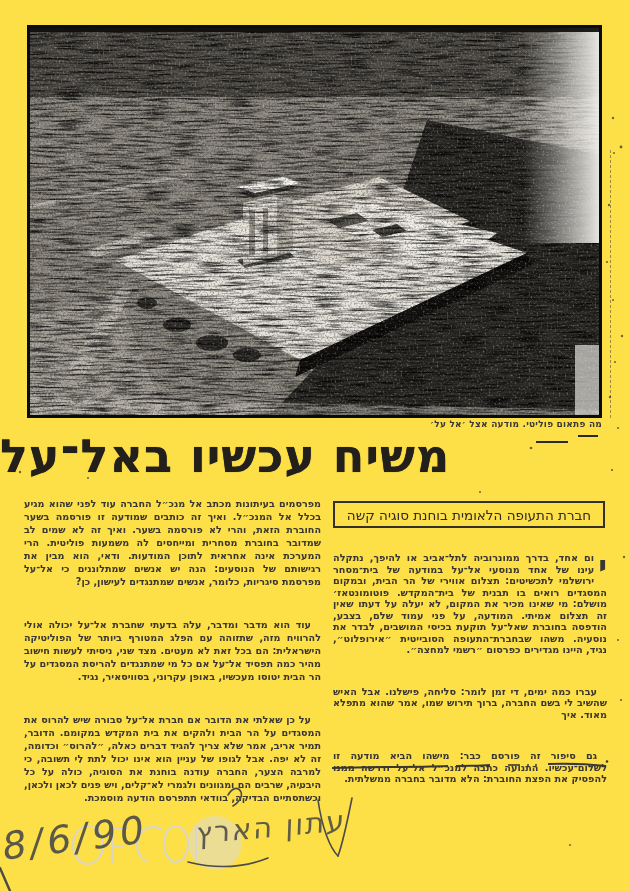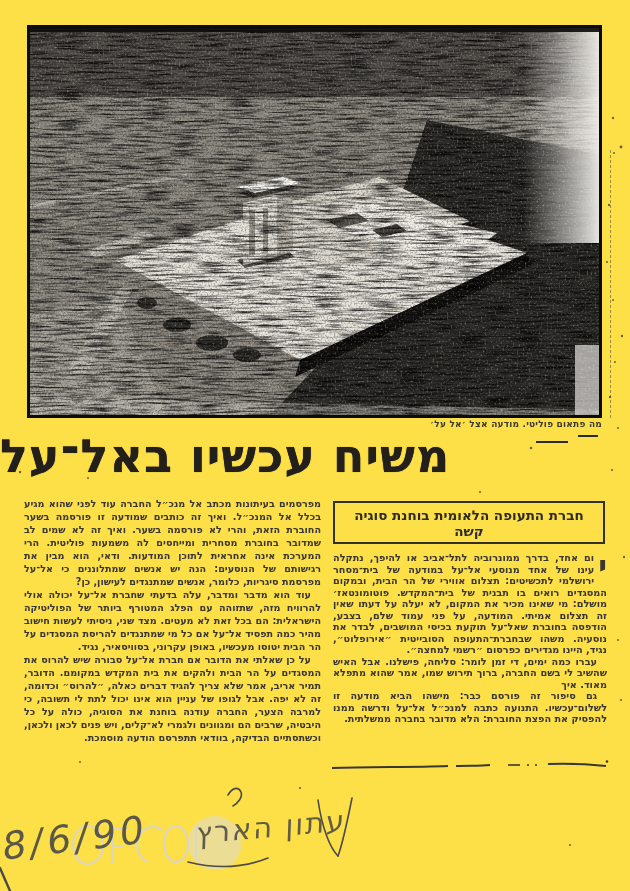--- a/index.html
+++ b/index.html
@@ -10,26 +10,26 @@
   .photo svg{display:block;}
   .caption{position:absolute;right:28px;top:419px;font-size:9px;font-weight:bold;
            color:#3c3834;direction:rtl;letter-spacing:.2px;}
   
   .headline{position:absolute;left:0;right:0;top:429px;text-align:left;direction:rtl;
             font-size:46px;font-weight:bold;color:#231f1b;letter-spacing:1px;
             text-shadow:0 0 .7px #231f1b;}
   .hmark{position:absolute;background:#2b2926;height:2px;}
   
   .subhead{position:absolute;left:333px;top:501px;width:258px;border:2px solid #332f2b;
-           padding:4px 5px 3px;text-align:center;font-size:13.5px;font-weight:bold;
+           padding:4px 5px 3px;text-align:center;font-size:13.5px;font-weight:normal;
            direction:rtl;color:#2e2a26;}
   
   .col{position:absolute;direction:rtl;text-align:justify;font-weight:bold;color:#3a3631;}
   .col p{margin:0;}
-  .col p.indent{text-indent:10px;}
+  .col p.indent{text-indent:10px;margin-top:30px;}
   .col-right{left:333px;top:552px;width:274px;font-size:9.7px;line-height:11.5px;}
   .col-left{left:24px;top:497px;width:297px;font-size:9.6px;line-height:13px;}
   .dropcap{float:right;font-size:30px;line-height:25px;margin-left:4px;margin-top:1px;}
   
   .sep{position:absolute;left:330px;top:757px;width:280px;height:12px;}
   
   .hand-note{position:absolute;left:196px;top:810px;font-size:29px;color:#464646;
              transform:rotate(-5deg) skewX(-7deg);direction:rtl;opacity:.85;
              font-weight:normal;letter-spacing:2px;}
   .hand-date{position:absolute;left:2px;top:816px;font-size:38px;color:#4a4a4a;

